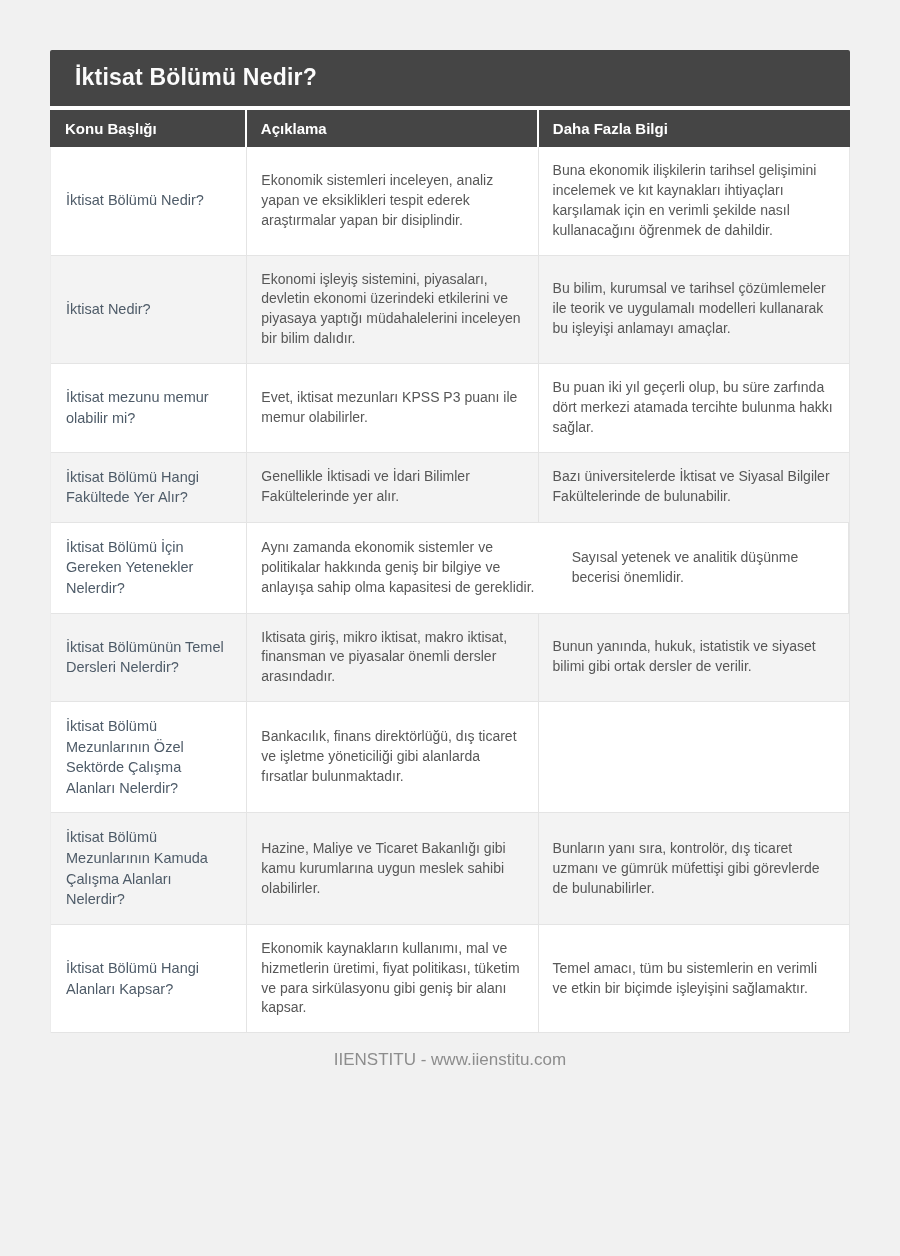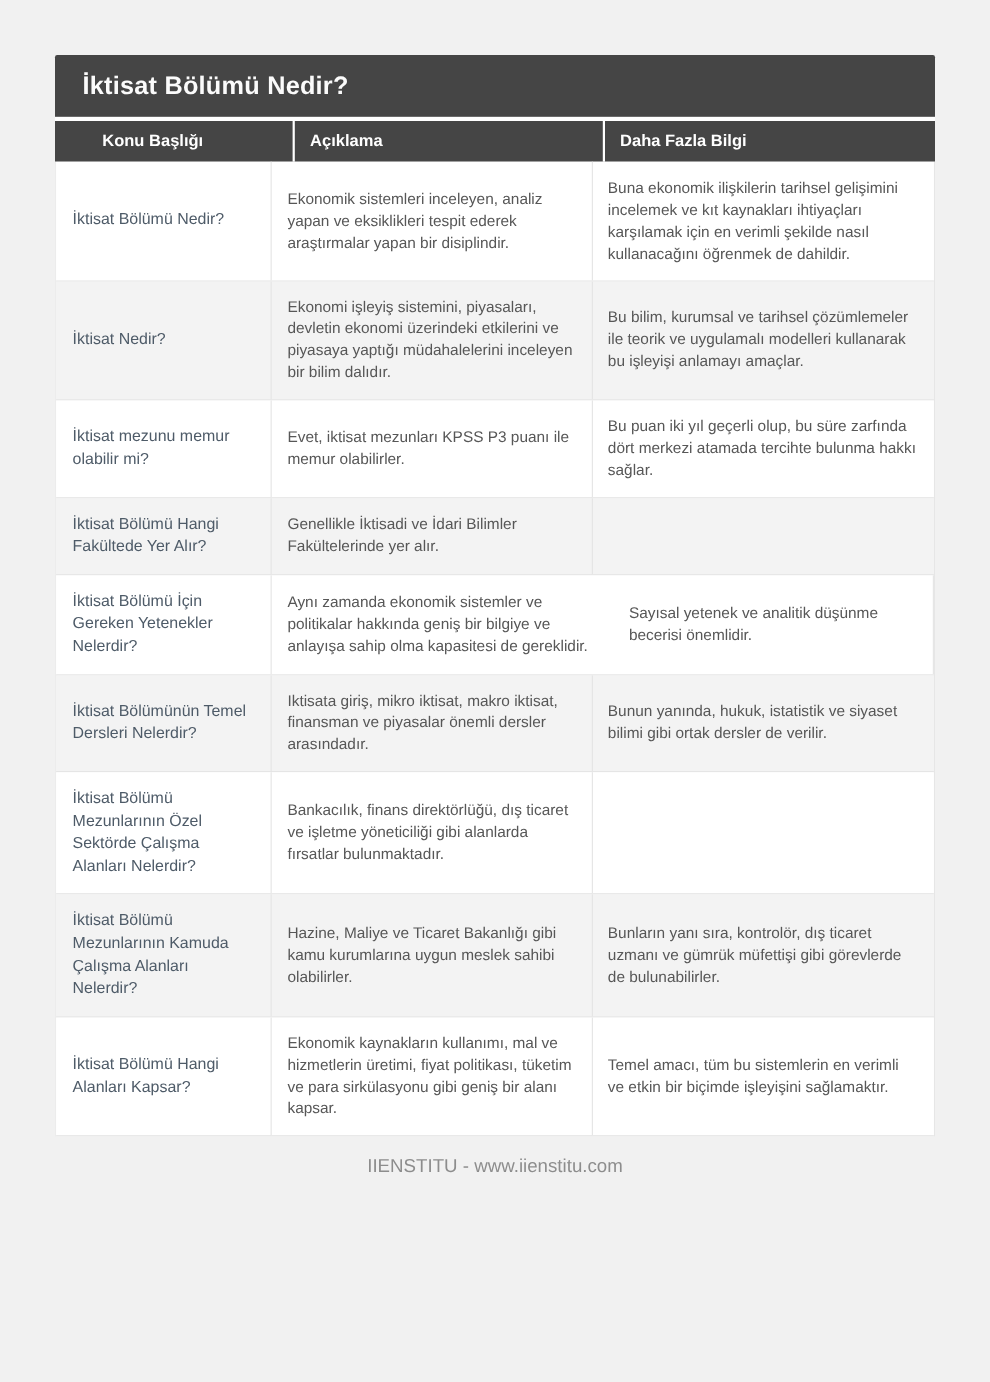--- a/index.html
+++ b/index.html
@@ -26,21 +26,20 @@
     border-bottom: 4px solid #ffffff;
     border-radius: 2px 2px 0 0;
     letter-spacing: 0.2px;
   }
   .col-header {
     display: flex;
     background: #454545;
     color: #ffffff;
     font-size: 15px;
     font-weight: bold;
-    padding-left: 28px;
   }
   .hc {
     padding: 10px 14px;
     display: flex;
     align-items: center;
   }
   .c1 { width: 24.6%; }
   .c2 { width: 36.5%; }
   .c3 { width: 38.9%; }
   .hc.c1, .hc.c2 { border-right: 2px solid #ffffff; }
@@ -100,20 +99,21 @@
         <div class="cell c3">Bu bilim, kurumsal ve tarihsel çözümlemeler ile teorik ve uygulamalı modelleri kullanarak bu işleyişi anlamayı amaçlar.</div>
       </div>
       <div class="row">
         <div class="cell c1">İktisat mezunu memur olabilir mi?</div>
         <div class="cell c2">Evet, iktisat mezunları KPSS P3 puanı ile memur olabilirler.</div>
         <div class="cell c3">Bu puan iki yıl geçerli olup, bu süre zarfında dört merkezi atamada tercihte bulunma hakkı sağlar.</div>
       </div>
       <div class="row">
         <div class="cell c1">İktisat Bölümü Hangi Fakültede Yer Alır?</div>
         <div class="cell c2">Genellikle İktisadi ve İdari Bilimler Fakültelerinde yer alır.</div>
+        <div class="cell c3">Bazı üniversitelerde İktisat ve Siyasal Bilgiler Fakültelerinde de bulunabilir.</div>
       </div>
       <div class="row">
         <div class="cell c1">İktisat Bölümü İçin Gereken Yetenekler Nelerdir?</div>
         <div class="cell c3">Aynı zamanda ekonomik sistemler ve politikalar hakkında geniş bir bilgiye ve anlayışa sahip olma kapasitesi de gereklidir.</div>
         <div class="cell c2">Sayısal yetenek ve analitik düşünme becerisi önemlidir.</div>
       </div>
       <div class="row">
         <div class="cell c1">İktisat Bölümünün Temel Dersleri Nelerdir?</div>
         <div class="cell c2">Iktisata giriş, mikro iktisat, makro iktisat, finansman ve piyasalar önemli dersler arasındadır.</div>
         <div class="cell c3">Bunun yanında, hukuk, istatistik ve siyaset bilimi gibi ortak dersler de verilir.</div>

